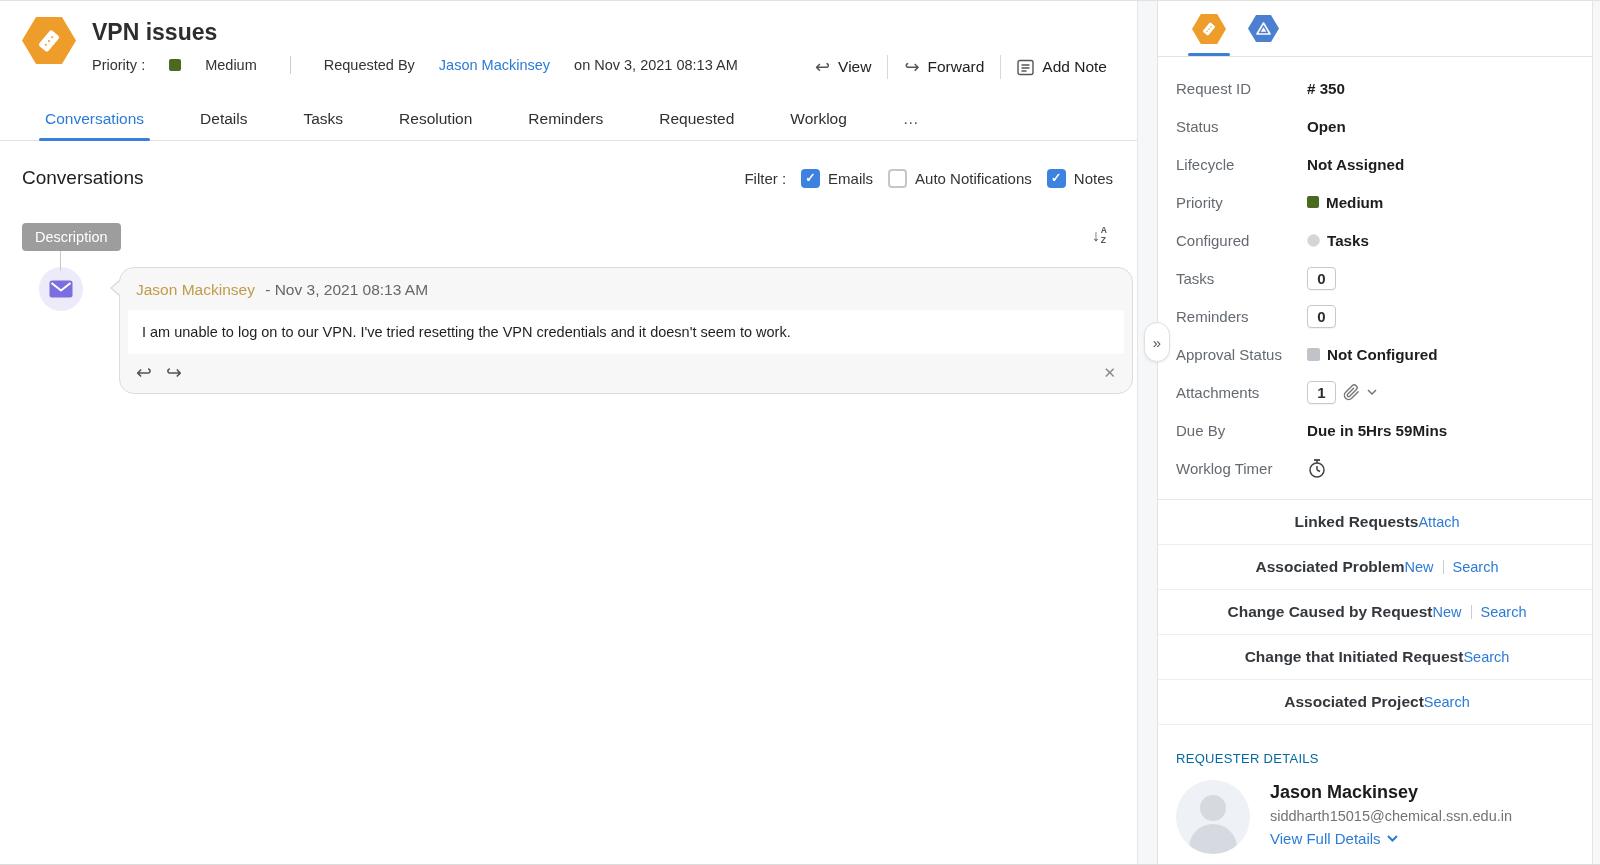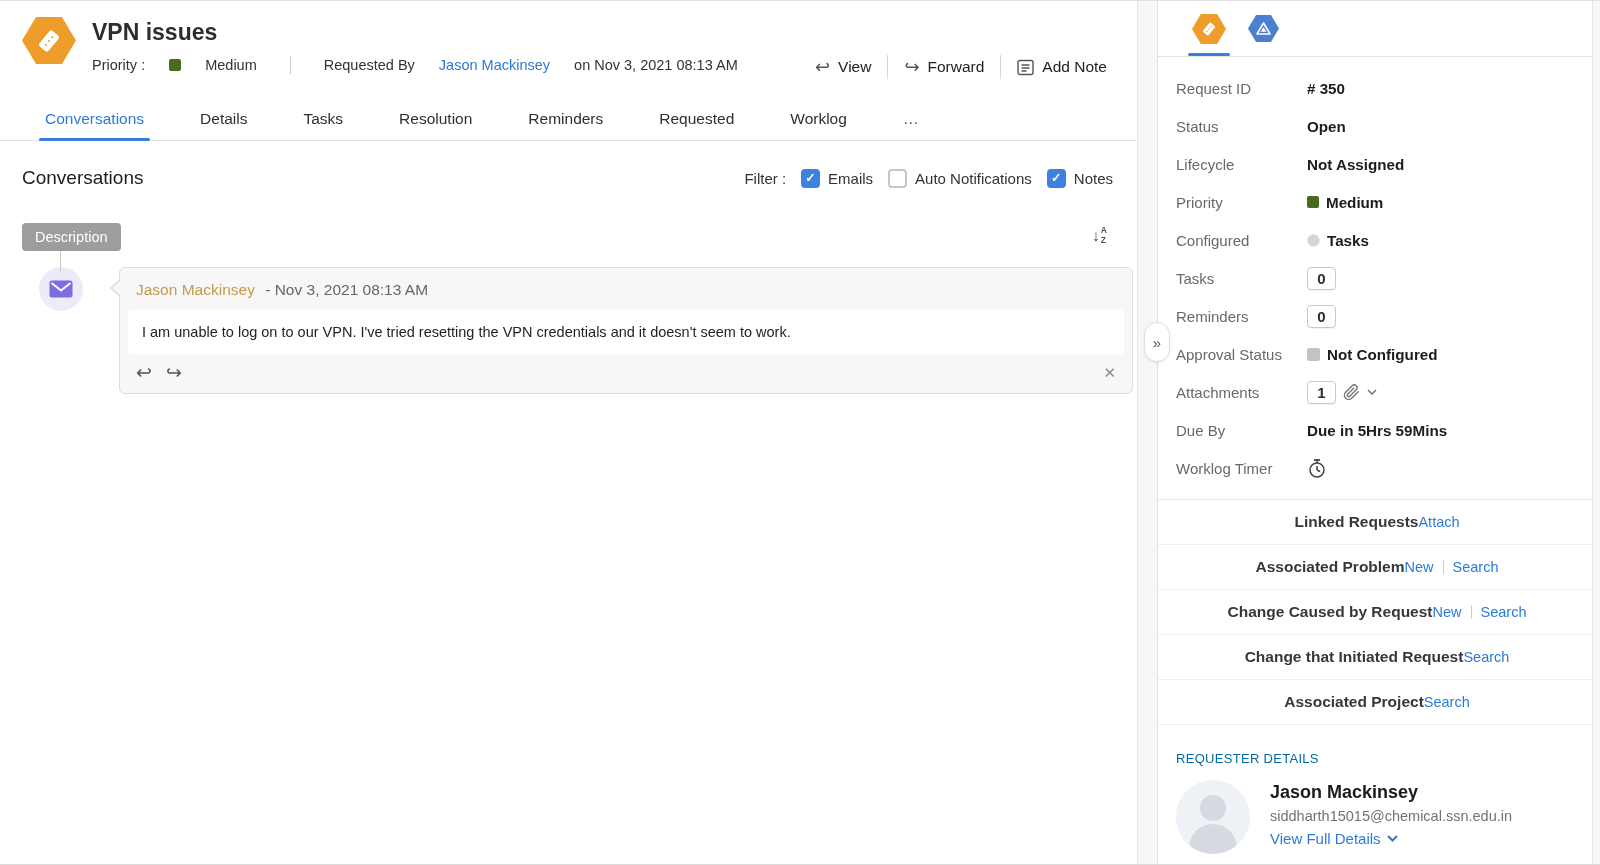--- a/index.html
+++ b/index.html
@@ -41,21 +41,21 @@
 
   .conv-area{position:relative;padding:34px 0 0 22px;}
   .desc-badge{display:inline-block;background:#9d9d9d;color:#fff;font-size:14.5px;padding:6px 13px;border-radius:4px;position:relative;}
   .desc-badge::after{content:"";position:absolute;top:100%;left:38px;width:1px;height:20px;background:#c9c9c9;}
   .sort{position:absolute;top:36px;right:30px;display:flex;align-items:flex-start;gap:1px;color:#555;cursor:pointer;}
   .sort-arrow{font-size:16px;line-height:1;margin-top:3px;}
   .sort-letters{display:flex;flex-direction:column;font-size:8.5px;font-weight:700;line-height:1.2;}
 
   .thread{display:flex;margin-top:16px;align-items:flex-start;}
   .mail-avatar{width:44px;height:44px;border-radius:50%;background:#edebfa;display:flex;align-items:center;justify-content:center;margin-left:17px;flex:none;}
-  .conv-card{margin-left:36px;width:1014px;background:#f7f7f7;border:1px solid #dcdcdc;border-radius:6px;position:relative;box-sizing:border-box;}
+  .conv-card{margin-left:36px;width:1014px;background:#f7f7f7;border:1px solid #dcdcdc;border-radius:15px;position:relative;box-sizing:border-box;}
   .conv-card::before{content:"";position:absolute;left:-10px;top:11px;border-top:9px solid transparent;border-bottom:9px solid transparent;border-right:10px solid #dcdcdc;}
   .conv-card::after{content:"";position:absolute;left:-8px;top:12.5px;border-top:7.5px solid transparent;border-bottom:7.5px solid transparent;border-right:8px solid #f7f7f7;}
   .card-head{padding:13px 16px 11px;font-size:15.5px;}
   .author{color:#c19b4a;cursor:pointer;}
   .card-time{color:#666;margin-left:6px;}
   .msg-box{margin:0 8px;background:#fff;border-radius:3px;padding:12px 14px;font-size:14.5px;color:#1f1f1f;line-height:1.4;}
   .card-foot{display:flex;justify-content:space-between;align-items:center;padding:9px 16px 11px;}
   .foot-icons{display:flex;gap:14px;font-size:19px;color:#555;}
   .foot-icons span{cursor:pointer;line-height:1;}
   .close-x{color:#8a8a8a;font-size:15px;cursor:pointer;}

